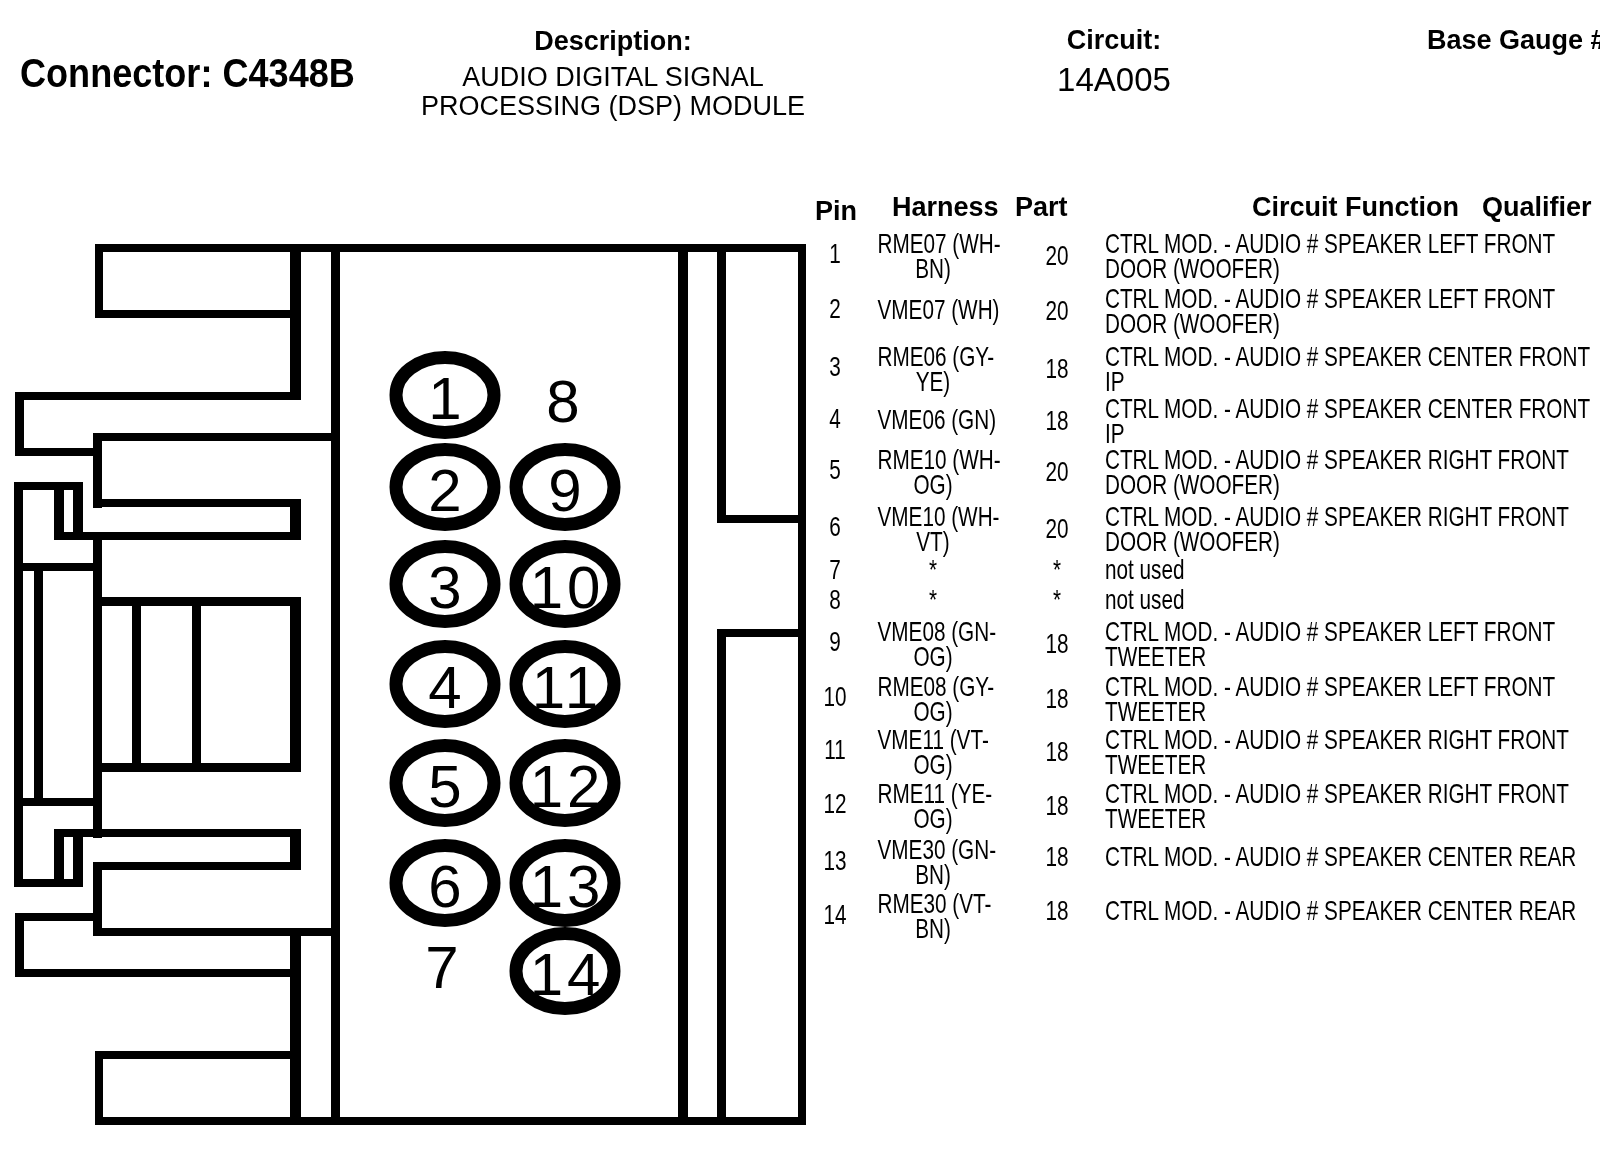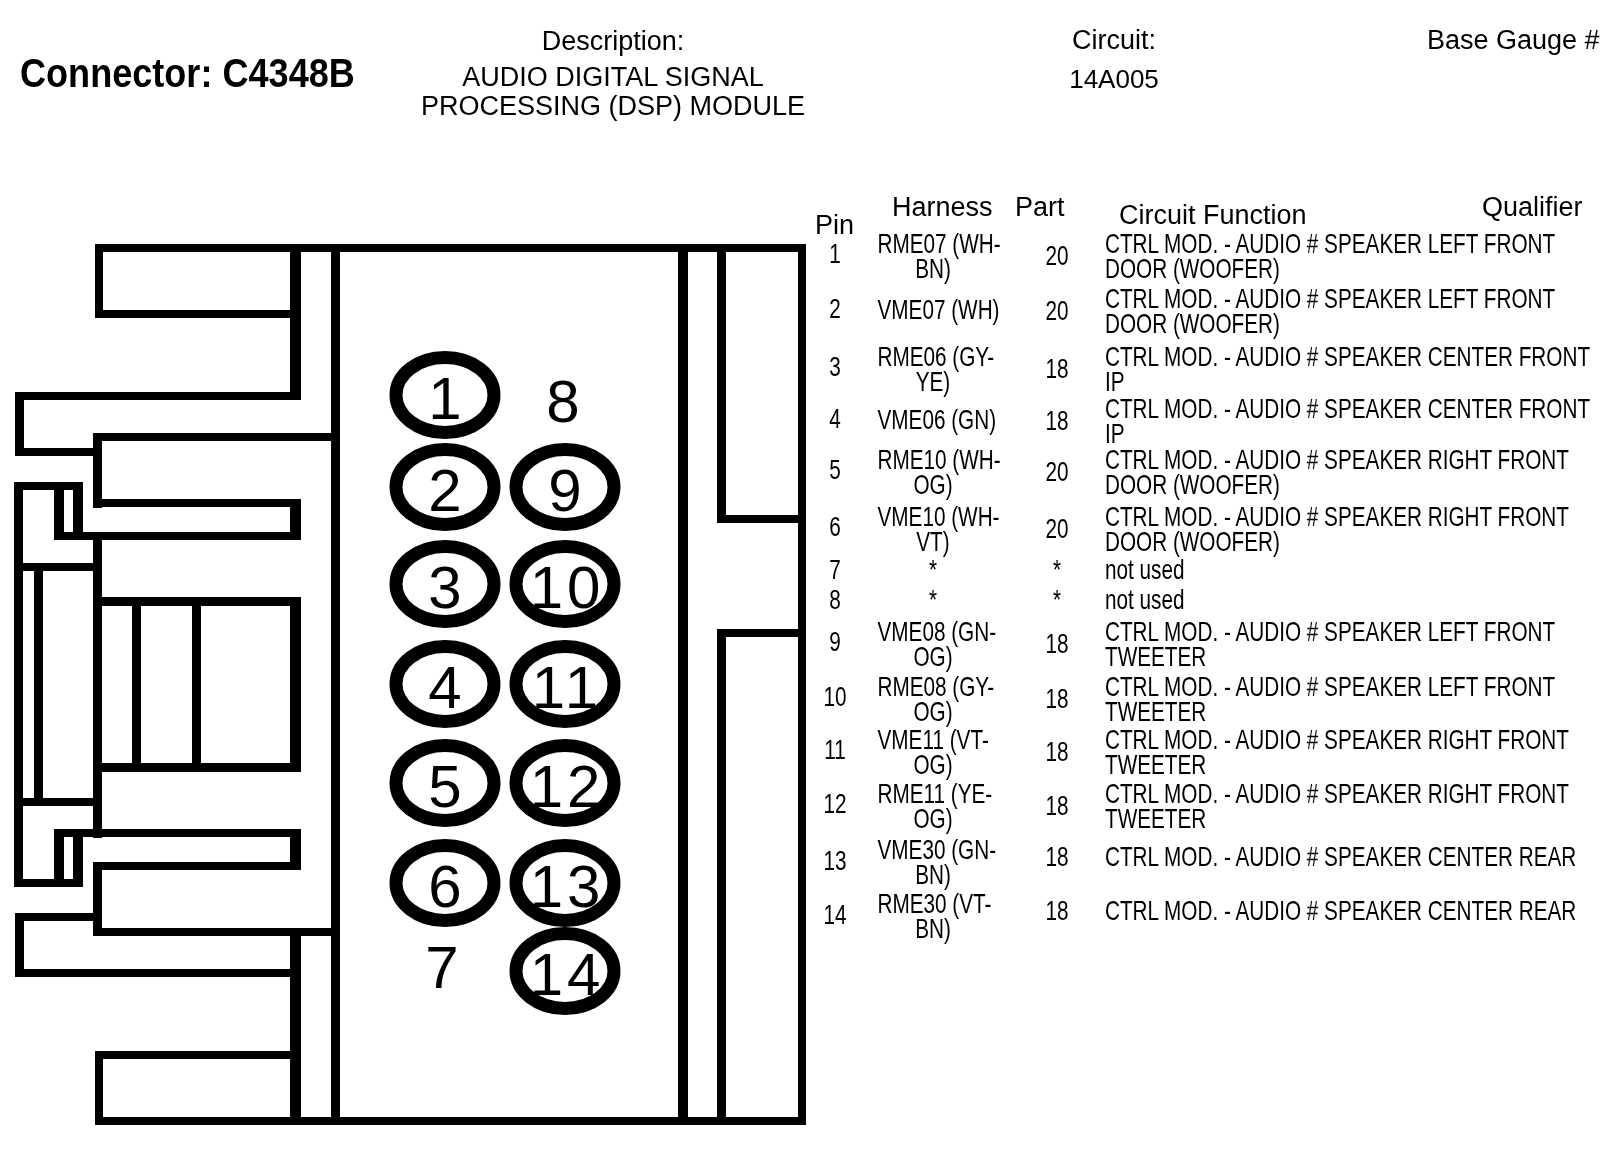--- a/index.html
+++ b/index.html
@@ -2,37 +2,37 @@
 <html><head>
 <meta charset="utf-8">
 <style>
 html,body{margin:0;padding:0;background:#fff;}
 body{width:1600px;height:1152px;position:relative;font-family:"Liberation Sans",sans-serif;color:#000;overflow:hidden;}
 .abs{position:absolute;white-space:nowrap;}
 .b{font-weight:bold;}
 .t28{font-size:28px;line-height:25px;}
 .cnd{transform:scaleX(0.74);transform-origin:50% 0;}
 .cndl{transform:scaleX(0.74);transform-origin:0 0;}
-.hd{font-size:27px;line-height:27px;font-weight:normal;}
+.hd{font-size:27px;line-height:27px;font-weight:bold;}
 .ctr{text-align:center;}
 </style>
 </head>
 <body>
 
 <div class="abs b" style="left:20px;top:53px;font-size:41px;line-height:41px;transform:scaleX(0.88);transform-origin:0 0;">Connector: C4348B</div>
 <div class="abs hd ctr" style="left:413px;top:28px;width:400px;">Description:</div>
 <div class="abs ctr" style="left:413px;top:63px;width:400px;font-size:27px;line-height:29px;">AUDIO DIGITAL SIGNAL<br>PROCESSING (DSP) MODULE</div>
 <div class="abs hd ctr" style="left:1014px;top:27px;width:200px;">Circuit:</div>
-<div class="abs ctr" style="left:1014px;top:66px;width:200px;font-size:26px;line-height:27px;text-align:center;">14A005</div>
+<div class="abs ctr" style="left:1014px;top:66px;width:200px;font-size:33px;line-height:27px;text-align:center;">14A005</div>
 <div class="abs hd" style="left:1427px;top:27px;">Base Gauge #:</div>
 
-<div class="abs hd" style="left:815px;top:212px;">Pin</div>
+<div class="abs hd" style="left:815px;top:198px;">Pin</div>
 <div class="abs hd" style="left:892px;top:194px;">Harness</div>
 <div class="abs hd" style="left:1015px;top:194px;">Part</div>
-<div class="abs hd" style="left:1119px;top:194px;margin-top:8px;">Circuit Function</div>
+<div class="abs hd" style="left:1252px;top:194px;">Circuit Function</div>
 <div class="abs hd" style="left:1482px;top:194px;">Qualifier</div>
 
 <div id="rows">
     <div class="abs t28 ctr cnd" style="left:805px;top:241px;width:60px;">1</div>
     <div class="abs t28 ctr cnd" style="left:858px;top:231px;width:150px;">RME07 (WH-<br>BN)</div>
     <div class="abs t28 ctr cnd" style="left:1027px;top:243px;width:60px;">20</div>
     <div class="abs t28 cndl" style="left:1105px;top:231px;">CTRL MOD. - AUDIO # SPEAKER LEFT FRONT<br>DOOR (WOOFER)</div>
     <div class="abs t28 ctr cnd" style="left:805px;top:296px;width:60px;">2</div>
     <div class="abs t28 ctr cnd" style="left:858px;top:286px;width:150px;">
       <div style="padding-top:11px">VME07 (WH)</div>

